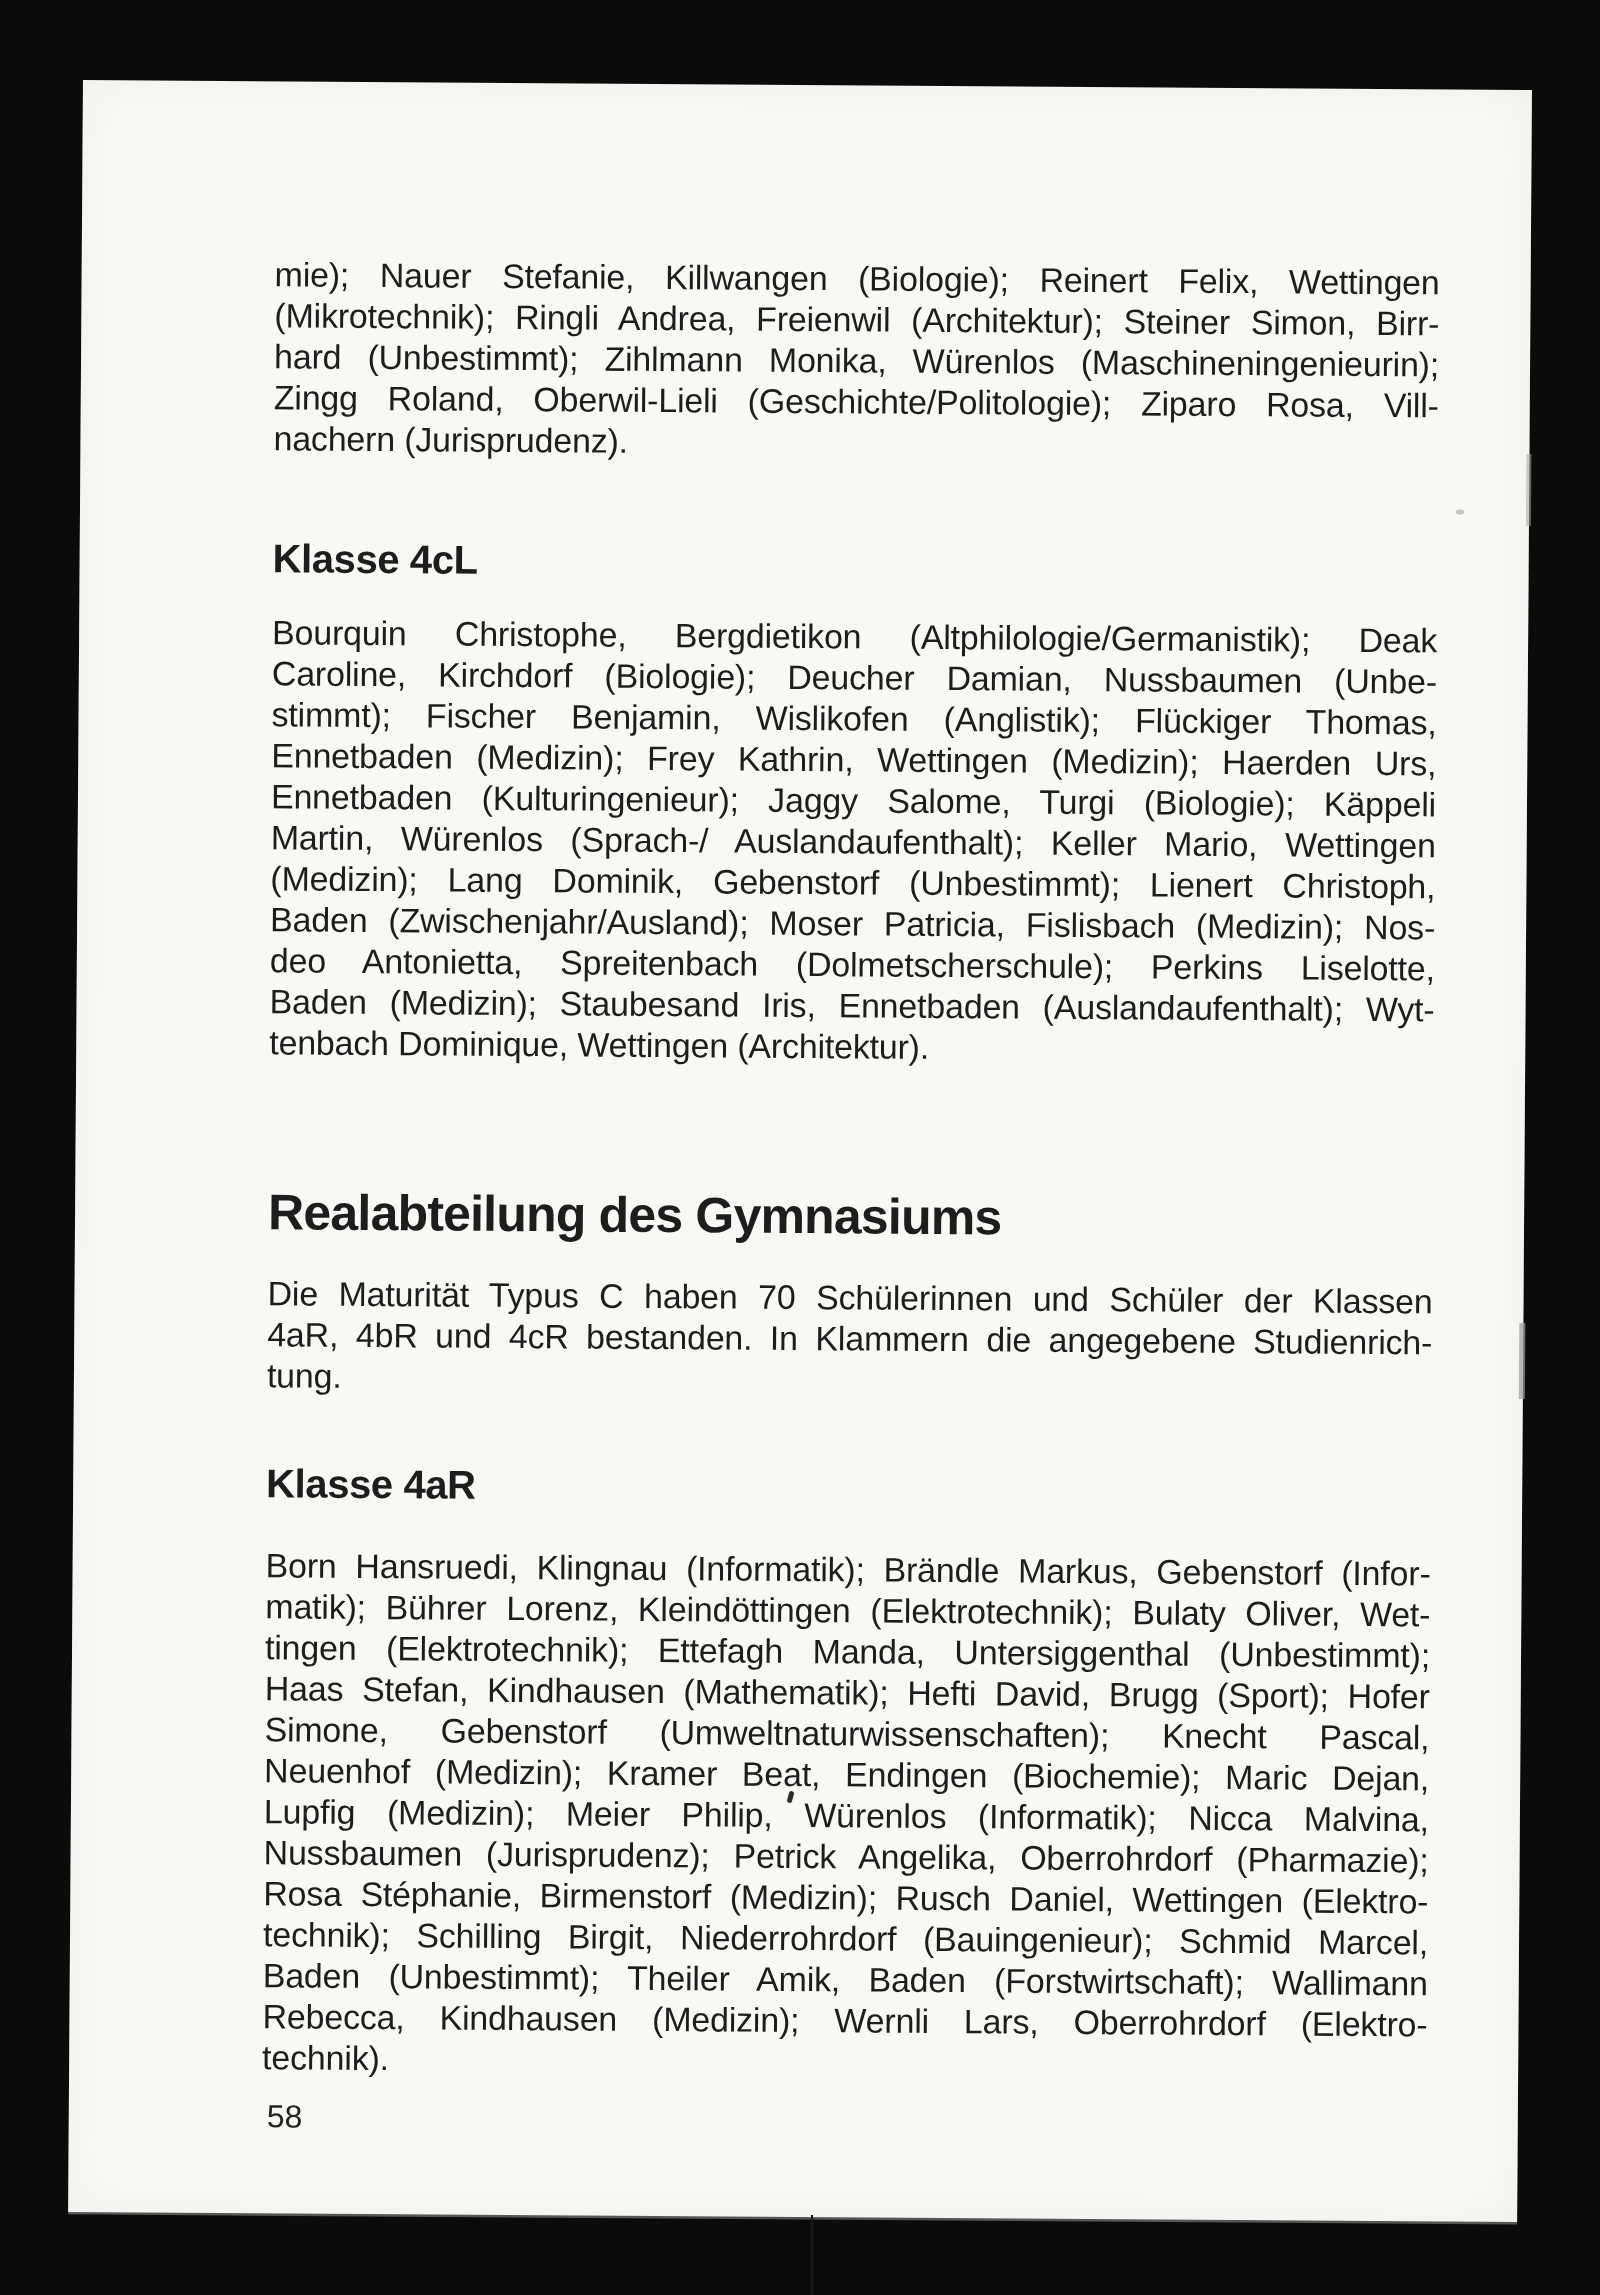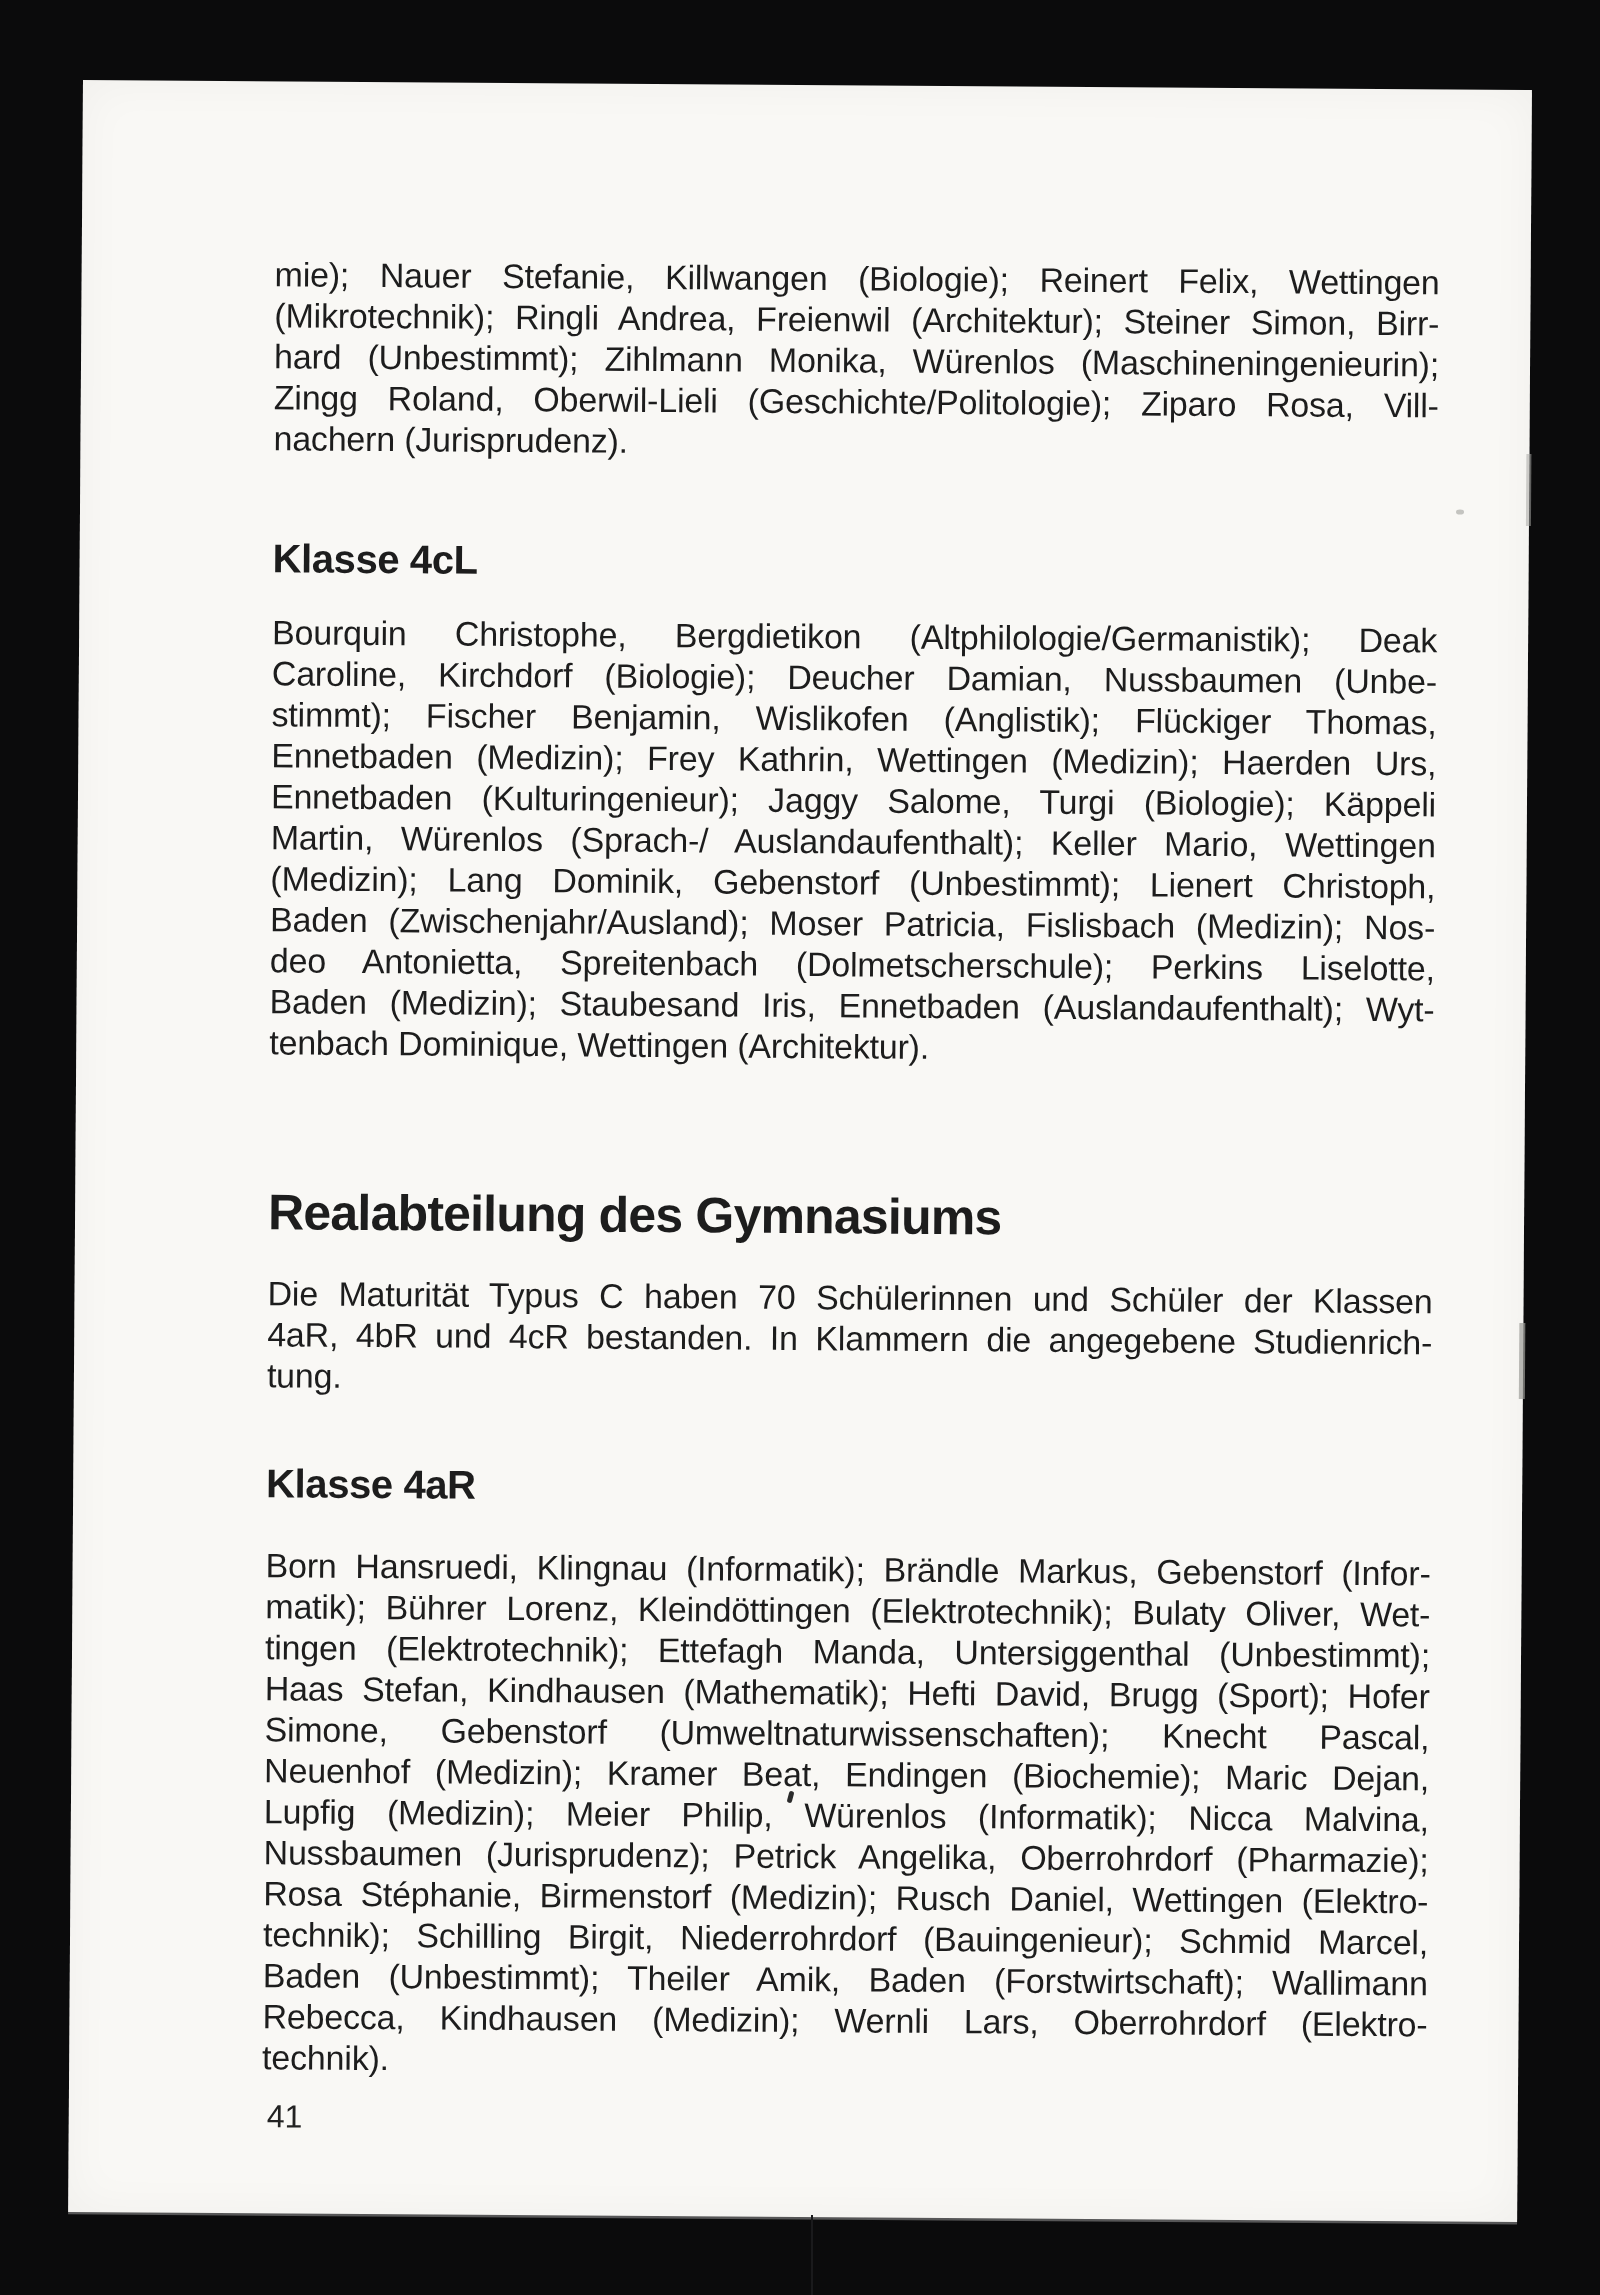--- a/index.html
+++ b/index.html
@@ -150,21 +150,21 @@
       <div class="jline">Neuenhof (Medizin); Kramer Beat, Endingen (Biochemie); Maric Dejan,</div>
       <div class="jline">Lupfig (Medizin); Meier Philip, Würenlos (Informatik); Nicca Malvina,</div>
       <div class="jline">Nussbaumen (Jurisprudenz); Petrick Angelika, Oberrohrdorf (Pharmazie);</div>
       <div class="jline">Rosa Stéphanie, Birmenstorf (Medizin); Rusch Daniel, Wettingen (Elektro-</div>
       <div class="jline">technik); Schilling Birgit, Niederrohrdorf (Bauingenieur); Schmid Marcel,</div>
       <div class="jline">Baden (Unbestimmt); Theiler Amik, Baden (Forstwirtschaft); Wallimann</div>
       <div class="jline">Rebecca, Kindhausen (Medizin); Wernli Lars, Oberrohrdorf (Elektro-</div>
       <div class="jline last">technik).</div>
     </div>
 
-    <div class="page-number">41</div>
+    <div class="page-number">58</div>
 
     <div class="speck"></div>
     <div class="apostrophe-artifact"></div>
     <div class="edge-shade"></div>
     <div class="edge-shade2"></div>
   </div>
 
   <div class="bottom-seam"></div>
 </div>
 

